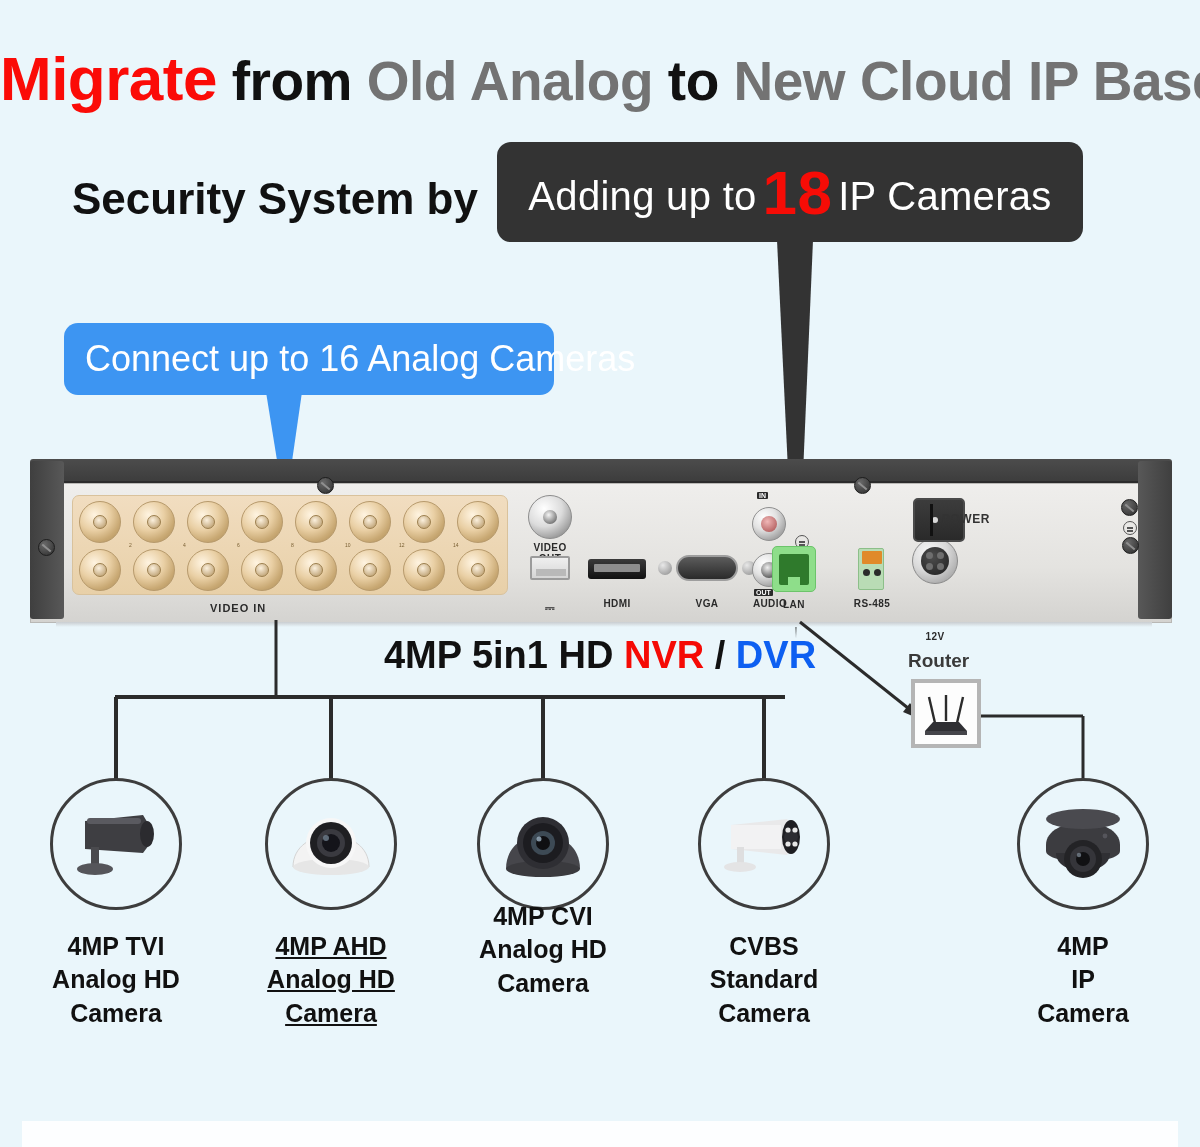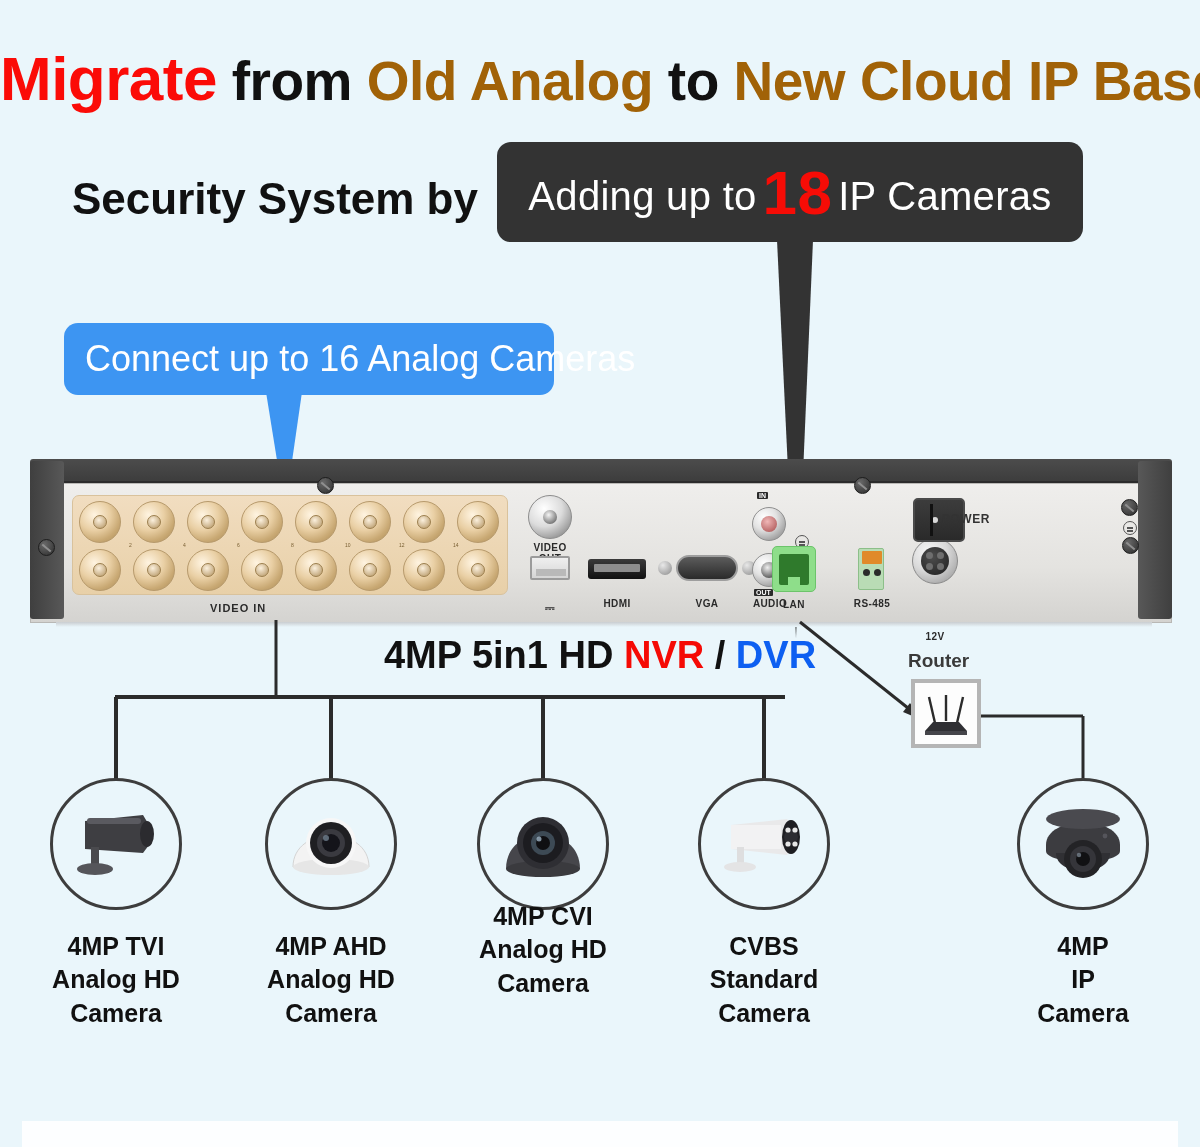--- a/index.html
+++ b/index.html
@@ -10,21 +10,21 @@
     position:relative;overflow:hidden;
   }
   .stage{position:absolute;inset:0;}
   .bottom-strip{position:absolute;left:22px;right:22px;bottom:0;height:26px;background:#fdfeff;}
 
   
   .headline{position:absolute;top:46px;left:0;width:1200px;text-align:center;}
   .hl-line1{font-size:55px;font-weight:bold;line-height:1.05;white-space:nowrap;letter-spacing:-0.5px;}
   .hl-migrate{color:#fb0b07;font-size:62px;}
   .hl-black{color:#111;}
-  .hl-blue{color:#a16207;}
+  .hl-blue{color:#737373;}
 
   .line2{position:absolute;top:160px;left:0;width:1200px;height:90px;}
   .sec-sys{position:absolute;left:72px;top:14px;font-size:44px;font-weight:bold;color:#111;white-space:nowrap;}
   .black-box{
     position:absolute;left:497px;top:-18px;width:586px;height:100px;
     background:#333333;border-radius:14px;
     display:flex;align-items:center;justify-content:center;
   }
   .bb-text{color:#fff;font-size:40px;white-space:nowrap;letter-spacing:0.3px;text-align:right;}
   .bb-18{color:#f60c06;font-size:62px;font-weight:bold;vertical-align:-4px;padding:0 6px;}
@@ -367,21 +367,21 @@
     <svg width="126" height="126" viewBox="0 0 126 126">
       <path d="M25 86 C25 44 101 44 101 86 Z" fill="#f3f3f3" stroke="#d4d4d4" stroke-width="1"></path>
       <ellipse cx="63" cy="86" rx="38" ry="8" fill="#e6e6e6"></ellipse>
       <circle cx="63" cy="62" r="25" fill="#f7f7f7"></circle>
       <circle cx="63" cy="62" r="21" fill="#1f1f22"></circle>
       <circle cx="63" cy="62" r="14" fill="#3a3a40"></circle>
       <circle cx="63" cy="62" r="9" fill="#14141a"></circle>
       <circle cx="58" cy="57" r="3" fill="#6f7f8f" opacity="0.8"></circle>
     </svg>
   </div>
-  <div class="cam-label" style="left:216px;top:930px;">4MP AHD
+  <div class="cam-label" style="left:216px;top:930px;text-decoration:underline;">4MP AHD
 Analog HD
 Camera</div>
 
   <div class="cam" style="left:477px;top:778px;">
     <svg width="126" height="126" viewBox="0 0 126 126">
       <path d="M26 88 C26 42 100 42 100 88 Z" fill="#46464b"></path>
       <ellipse cx="63" cy="88" rx="37" ry="8" fill="#3a3a3e"></ellipse>
       <circle cx="63" cy="62" r="26" fill="#2e2e33"></circle>
       <circle cx="63" cy="62" r="20" fill="#1c1c20"></circle>
       <circle cx="63" cy="62" r="12" fill="#3d4a55"></circle>

